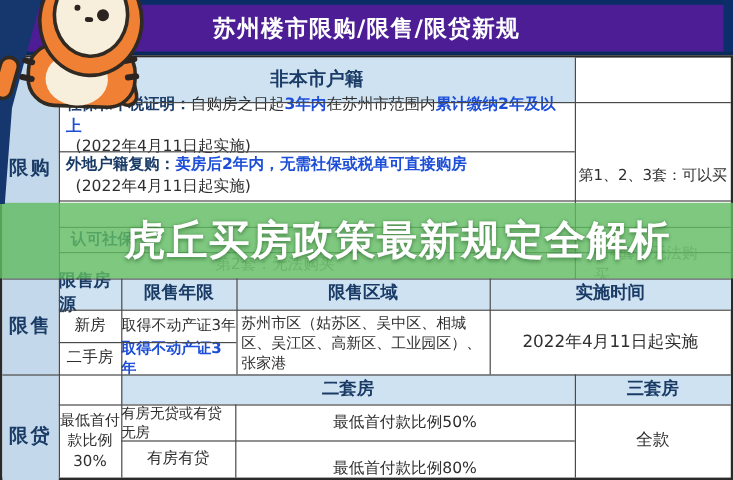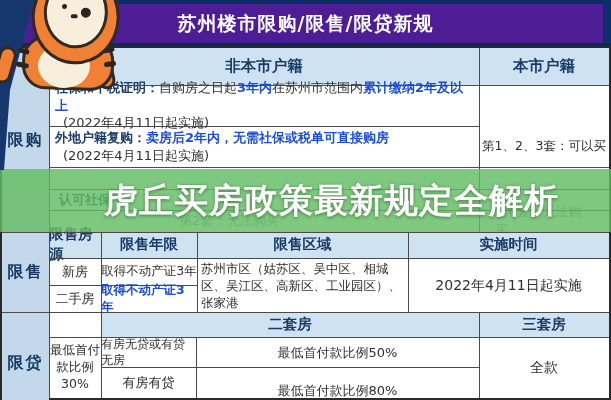--- a/index.html
+++ b/index.html
@@ -58,21 +58,20 @@
     <div class="abs hdr-title">苏州楼市限购/限售/限贷新规</div>
   </div>
 
   <div class="abs frame"></div>
 
   <div class="cell labelcol" style="left:2px;top:48px;width:47px;height:184px;">限购</div>
   <div class="cell labelcol" style="left:2px;top:232px;width:47px;height:80px;">限售</div>
   <div class="cell labelcol" style="left:2px;top:312px;width:47px;height:102px;">限贷</div>
 
   <div class="cell hd" style="left:49px;top:48px;width:430px;height:37px;font-size:15.5px;">非本市户籍</div>
-  <div class="cell hd" style="left:479px;top:48px;width:130px;height:37px;font-size:15.5px;">本市户籍</div>
 
   <div class="cell left" style="left:49px;top:85px;width:430px;height:41px;">
     <span class="twoline">
       <span class="ln"><span class="navy">社保和个税证明：</span><span>自购房之日起</span><span class="red">3年内</span><span>在苏州市范围内</span><span class="red">累计缴纳2年及以上</span></span>
       <span class="ln indent">(2022年4月11日起实施)</span>
     </span>
   </div>
 
   <div class="cell left" style="left:49px;top:126px;width:430px;height:41px;">
     <span class="twoline">

